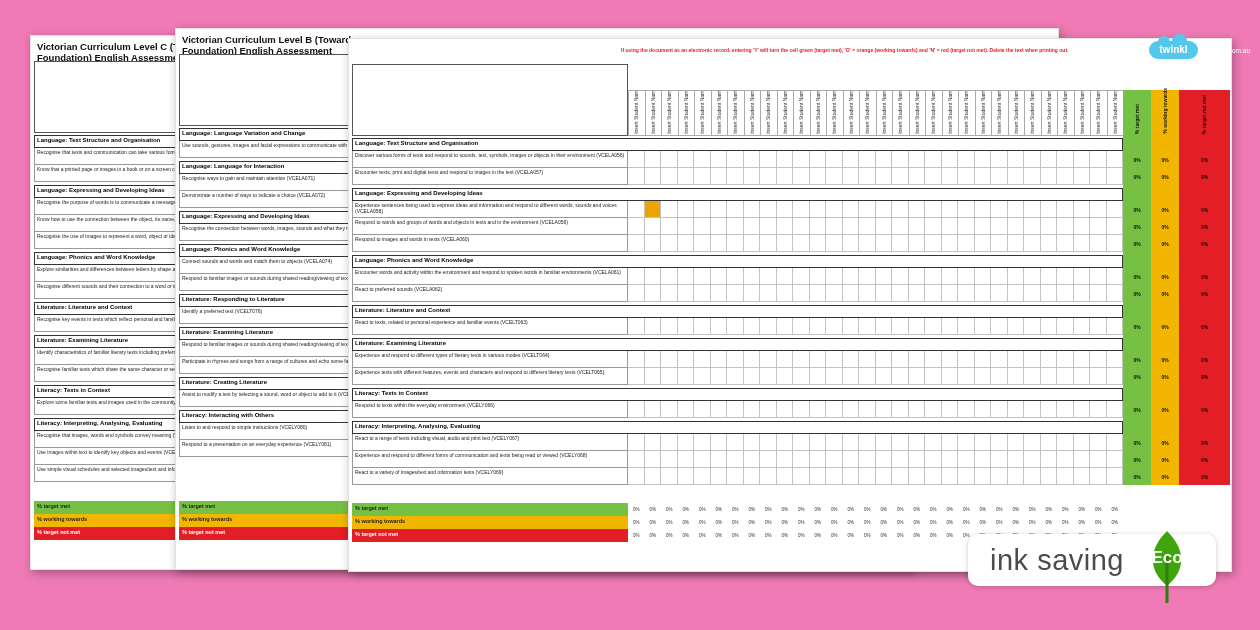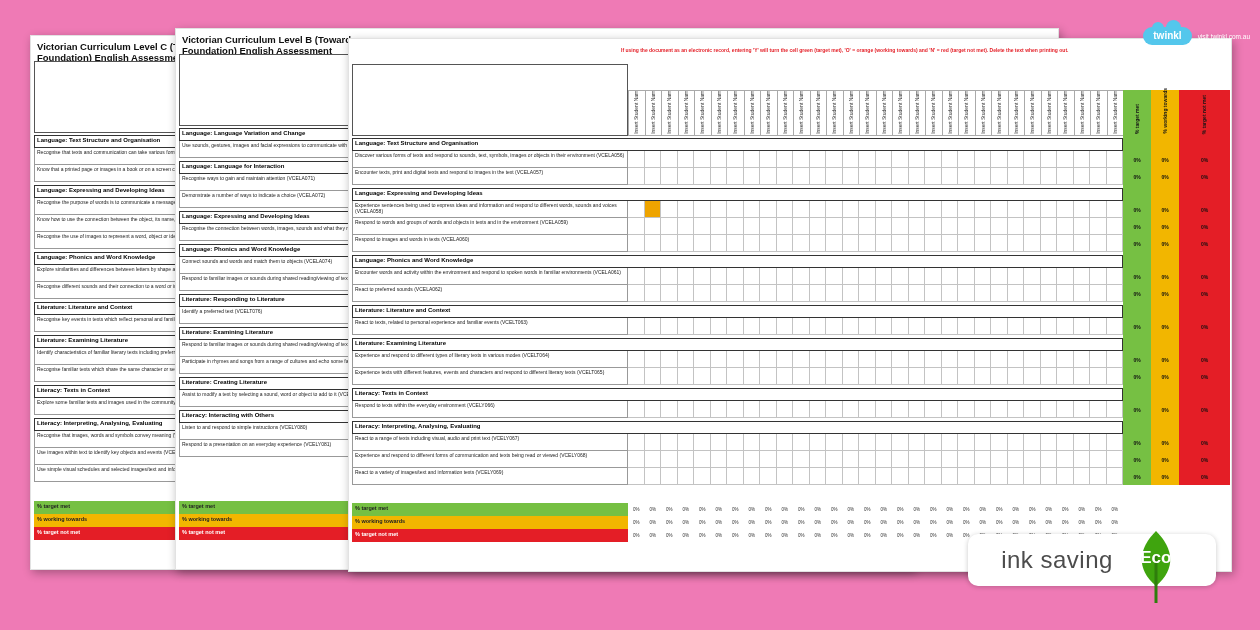--- a/index.html
+++ b/index.html
@@ -21,29 +21,29 @@
   .grow{display:flex;height:17px}
   .desc{width:276px;border-left:1px solid #999;border-right:1px solid #999;border-bottom:1px solid #999;font-size:5px;line-height:1.25;padding:1px 2px;overflow:hidden;color:#222;background:#fff}
   .cells{display:flex}
   .cell{width:16.5px;border-right:1px solid #c3c3c3;border-bottom:1px solid #c3c3c3;background:#fff}
   .sumcell{display:flex;align-items:center;justify-content:center;font-size:5px;font-weight:bold;color:#111}
   .footer{position:absolute;z-index:1}
   .fbar{display:flex;height:13px}
   .flabel{width:276px;font-size:5.5px;font-weight:bold;padding:2px 3px;color:#222;overflow:hidden;white-space:nowrap}
   .fcell{width:16.5px;display:flex;align-items:center;justify-content:center;font-size:4.5px;color:#333}
   
-  .logo{position:absolute;right:10px;top:27px;display:flex;align-items:center;gap:6px;z-index:8}
+  .logo{position:absolute;right:10px;top:41px;display:flex;align-items:center;gap:0;z-index:8}
   .cloud{background:#54c7ec;color:#fff;font-weight:bold;font-size:10px;padding:3px 10px 4px;border-radius:10px;position:relative}
   .cloud::before{content:"";position:absolute;top:-5px;left:9px;width:12px;height:12px;background:#54c7ec;border-radius:50%}
   .cloud::after{content:"";position:absolute;top:-7px;left:23px;width:15px;height:15px;background:#54c7ec;border-radius:50%}
   .cloud span{position:relative;z-index:1}
   .visit{color:#fff;font-size:6.5px}
   
   .eco-badge{position:absolute;left:968px;top:534px;width:248px;height:52px;background:#fff;border-radius:10px;display:flex;align-items:center;justify-content:center;gap:16px;z-index:9;box-shadow:0 1px 5px rgba(0,0,0,.22)}
-  .ink-text{font-size:24px;color:#4c4c4c;letter-spacing:.5px}
+  .ink-text{font-size:29px;color:#4c4c4c;letter-spacing:.5px}
   .leaf{position:relative;width:54px;height:54px;margin-top:10px}
   .leaf svg{position:absolute;left:0;top:-8px;overflow:visible}
   .eco-text{position:absolute;top:10px;left:0;width:54px;text-align:center;color:#fff;font-weight:bold;font-size:17px;z-index:1}
 </style>
 </head>
 <body style="background: rgb(239, 122, 181);">
 
 <div id="sheets">
     <div class="sheet" style="left: 30px; top: 35px; width: 884px; height: 535px; z-index: 1;">
       <div class="sheet-title">Victorian Curriculum Level C (Towards Foundation) English Assessment</div>

